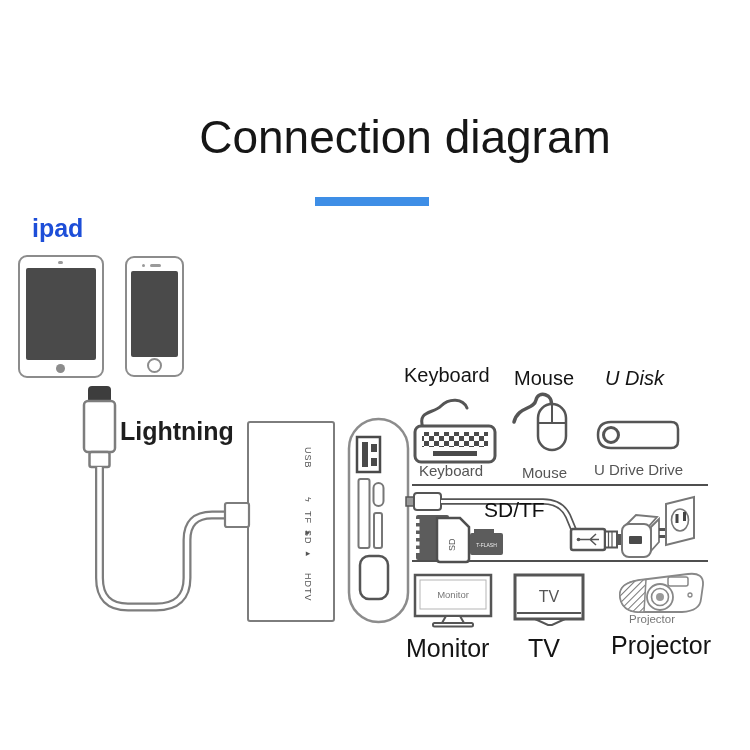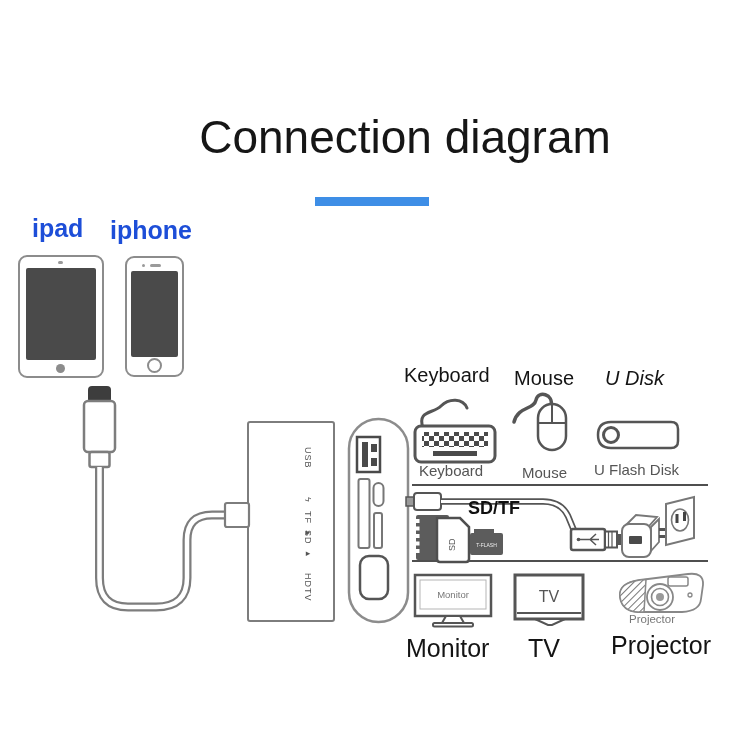--- a/index.html
+++ b/index.html
@@ -14,35 +14,34 @@
   .cam{position:absolute;background:#9a9a9a;border-radius:2px;}
   .home-filled{position:absolute;width:9px;height:9px;border-radius:50%;background:#8c8c8c;}
   .home-ring{position:absolute;width:11px;height:11px;border-radius:50%;border:2px solid #8c8c8c;background:#fff;}
   .cable-label{font-size:25px;font-weight:bold;color:#1e1e1e;white-space:nowrap;}
   .hub-top{width:84px;height:197px;border:2px solid #7d7d7d;border-radius:3px;background:#fff;}
   .port-label{position:absolute;left:54px;writing-mode:vertical-rl;text-orientation:mixed;
               font-size:9px;color:#555;letter-spacing:1px;white-space:nowrap;}
   .row-header{font-size:20px;color:#141414;white-space:nowrap;}
   .caption{font-size:15px;color:#555;white-space:nowrap;}
   .divider{width:296px;height:2px;background:#4f4f4f;}
-  .sdtf{font-size:18px;font-weight:bold;color:#101010;white-space:nowrap;}
+  .sdtf{font-size:21px;font-weight:normal;color:#101010;white-space:nowrap;margin-left:16px;}
   .big-label{font-size:25px;color:#141414;white-space:nowrap;}
   .small-caption{font-size:11.5px;color:#777;white-space:nowrap;}
   svg{display:block;overflow:visible;}
 </style>
 </head>
 <body>
 
 <div id="canvas">
 
   <div class="abs title" style="left:405px;top:110px;transform:translateX(-50%);">Connection diagram</div>
   <div class="abs underline" style="left:315px;top:197px;background:#3e8ee6;"></div>
 
   <div class="abs dev-label" style="left:32px;top:214px;">ipad</div>
-  <div class="abs dev-label" style="left:110px;top:216px;">iphone</div>
 
   <div class="abs device" style="left:18px;top:255px;width:82px;height:119px;">
     <div class="cam" style="left:38px;top:4px;width:5px;height:2.5px;"></div>
     <div class="screen" style="left:6px;right:6px;top:11px;bottom:16px;"></div>
     <div class="home-filled" style="left:36px;bottom:3px;"></div>
   </div>
 
   <div class="abs device" style="left:125px;top:256px;width:55px;height:117px;">
     <div class="cam" style="left:15px;top:6px;width:3px;height:3px;border-radius:50%;"></div>
     <div class="cam" style="left:23px;top:6px;width:11px;height:3px;"></div>
@@ -52,20 +51,21 @@
 
   <svg class="abs" style="left:0;top:378px;z-index:3;" width="340" height="250" viewBox="0 0 340 250">
     <rect x="88" y="8" width="23" height="17" rx="4" fill="#3d3d3d"></rect>
     <rect x="84" y="23" width="31" height="51" rx="4" fill="#fff" stroke="#7d7d7d" stroke-width="2.5"></rect>
     <rect x="89.5" y="74" width="20" height="15" rx="2" fill="#fff" stroke="#7d7d7d" stroke-width="2.5"></rect>
     <path d="M99.5,89 L99.5,200 Q99.5,229 128,229 L156,229 Q187,229 187,200 L187,162 Q187,137 212,137 L226,137" fill="none" stroke="#7d7d7d" stroke-width="9"></path>
     <path d="M99.5,89 L99.5,200 Q99.5,229 128,229 L156,229 Q187,229 187,200 L187,162 Q187,137 212,137 L226,137" fill="none" stroke="#ffffff" stroke-width="4.5"></path>
     <rect x="225" y="125" width="24" height="24" rx="2" fill="#fff" stroke="#7d7d7d" stroke-width="2.2"></rect>
   </svg>
 
+  <div class="abs cable-label" style="left:120px;top:417px;">Lightning</div>
 
   <div class="abs hub-top" style="left:247px;top:421px;z-index:2;">
     <span class="port-label" style="top:24px;">USB</span>
     <span class="port-label" style="top:74px;">ϟ</span>
     <span class="port-label" style="top:88px;">TF ▸</span>
     <span class="port-label" style="top:107px;">SD ▸</span>
     <span class="port-label" style="top:150px;">HDTV</span>
   </div>
 
   <svg class="abs" style="left:345px;top:415px;" width="70" height="212" viewBox="0 0 70 212">
@@ -103,21 +103,21 @@
     <rect x="32" y="14" width="28" height="46" rx="14" fill="#fff" stroke="#555" stroke-width="2.5"></rect>
     <line x1="46" y1="14" x2="46" y2="33" stroke="#555" stroke-width="2"></line>
     <line x1="32" y1="33" x2="60" y2="33" stroke="#555" stroke-width="2"></line>
   </svg>
   <div class="abs caption" style="left:522px;top:464px;">Mouse</div>
 
   <svg class="abs" style="left:595px;top:419px;" width="88" height="34" viewBox="0 0 88 34">
     <path d="M16,3 L76,3 Q83,3 83,10 L83,22 Q83,29 76,29 L16,29 Q3,29 3,16 Q3,3 16,3 Z" fill="#fff" stroke="#555" stroke-width="2.5"></path>
     <circle cx="16" cy="16" r="7.5" fill="#fff" stroke="#555" stroke-width="3"></circle>
   </svg>
-  <div class="abs caption" style="left:594px;top:461px;">U Flash Disk</div>
+  <div class="abs caption" style="left:594px;top:461px;">U Drive Drive</div>
 
   <div class="abs divider" style="left:412px;top:484px;"></div>
   <div class="abs divider" style="left:412px;top:560px;"></div>
 
   <div class="abs sdtf" style="left:468px;top:498px;z-index:2;">SD/TF</div>
   <svg class="abs" style="left:403px;top:487px;" width="307" height="78" viewBox="0 0 307 78">
 
     <rect x="3" y="10" width="8" height="9" fill="#9a9a9a" stroke="#555" stroke-width="1.5"></rect>
     <rect x="11" y="6" width="27" height="17" rx="3" fill="#fff" stroke="#555" stroke-width="2"></rect>
 

